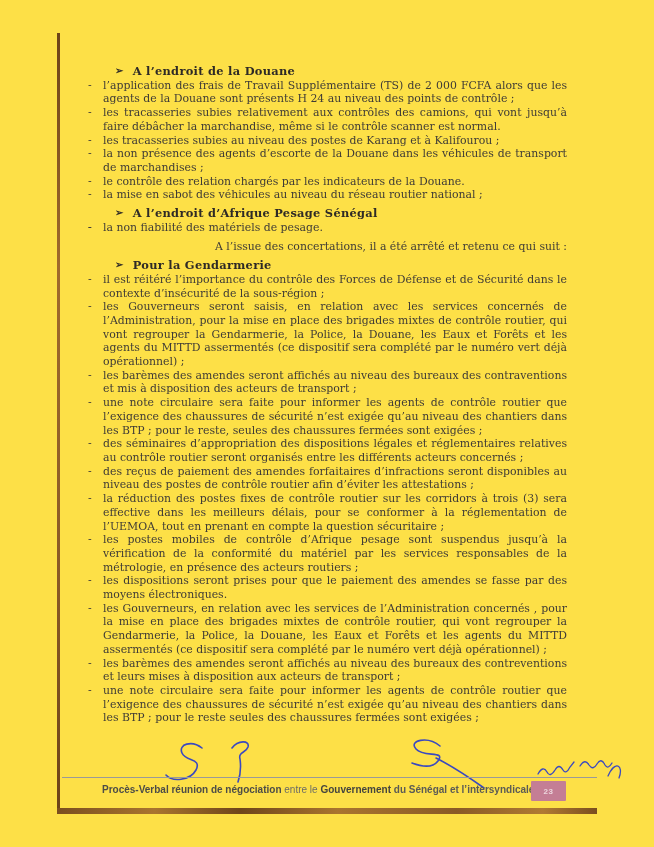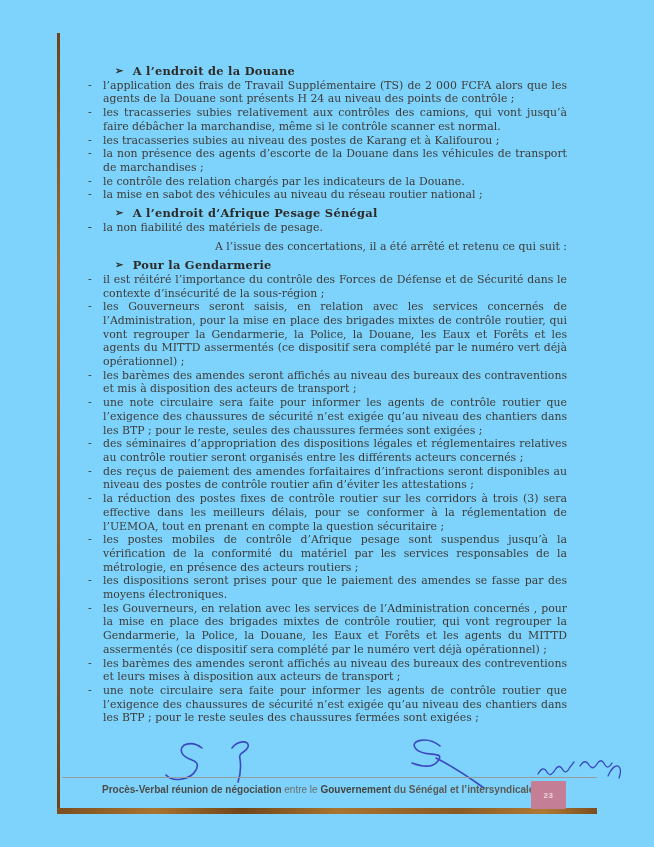--- a/index.html
+++ b/index.html
@@ -1,18 +1,18 @@
 <!DOCTYPE html>
 <html><head>
 <meta charset="utf-8">
 <style>
   html,body { margin:0; padding:0; background:#ffffff; }
   .page {
     position:relative; width:654px; height:847px;
-    background:#7dd3fc; overflow:hidden;
+    background:#fde047; overflow:hidden;
     font-family:"DejaVu Serif", serif; color:#3f3b36;
   }
   
   .edge-left {
     position:absolute; left:57px; top:33px; width:3px; height:779px;
     background:linear-gradient(180deg,#6d4318,#a06a2c 30%,#8a5a26 70%,#6d4318);
   }
   .edge-bottom {
     position:absolute; left:57px; top:808px; width:540px; height:6px;
     background:linear-gradient(90deg,#7a4e1f,#a9742f 18%,#6f451a 34%,#a9742f 52%,#8a5a26 74%,#b07a33 90%,#7a4e1f);
@@ -35,21 +35,21 @@
   }
   .footer-text {
     position:absolute; left:64px; top:784px; width:470px;
     font-family:"Liberation Sans", sans-serif; font-size:10px; color:#595955;padding-left:38px;
   }
   .footer-text .b1 { font-weight:bold; color:#4c4c48; }
   .footer-text .n1 { font-weight:normal; color:#6b6b67; }
   .footer-text .b2 { font-weight:bold; color:#44443f; }
   .footer-text .b3 { font-weight:bold; color:#5b5b56; }
   .page-badge {
-    position:absolute; left:531px; top:781px; width:35px; height:28px;
+    position:absolute; left:531px; top:781px; width:35px; height:20px;
     background:#c47e95; border-radius:1px;
     display:flex; align-items:center; justify-content:center;
     font-family:"Liberation Sans", sans-serif; font-weight:bold;
     font-size:8px; color:#ecd6dd; letter-spacing:0.5px;
   }
   .sig-layer { position:absolute; left:140px; top:730px; }
 </style>
 </head>
 <body>
 

